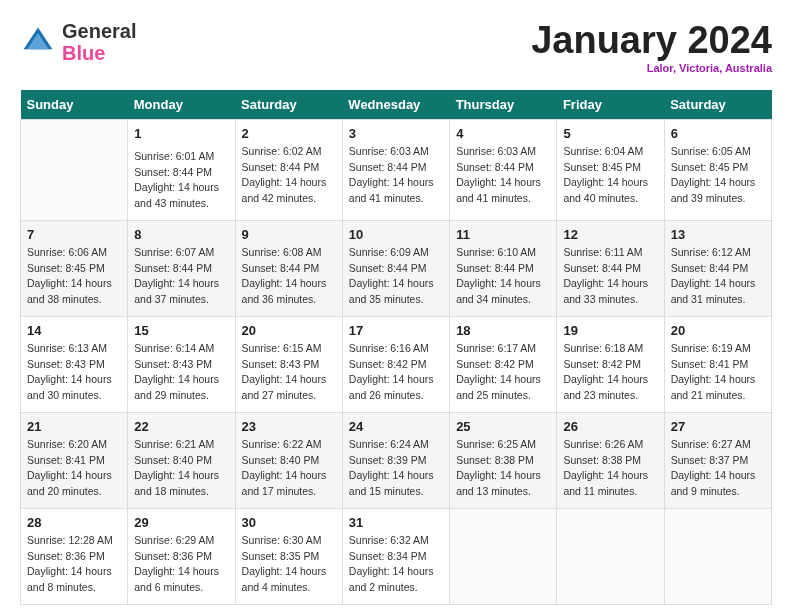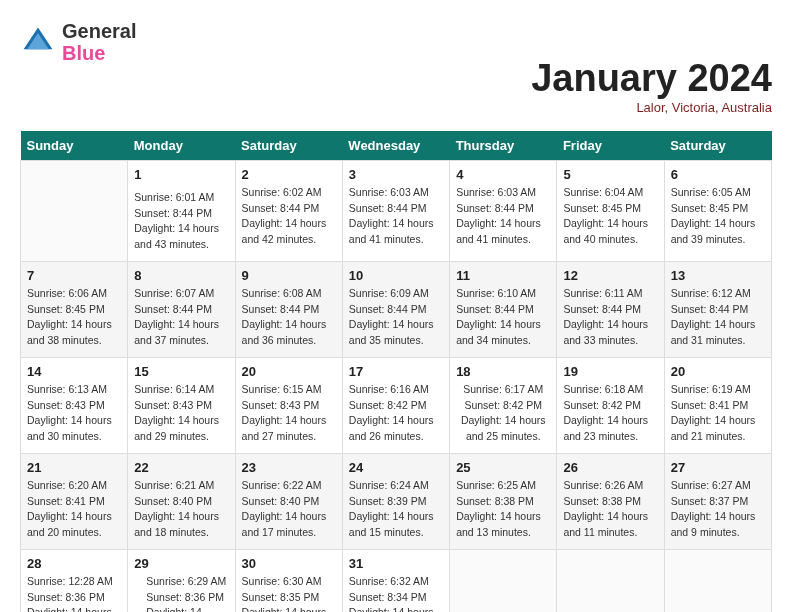--- a/index.html
+++ b/index.html
@@ -27,31 +27,31 @@
       line-height: 1.1;
     }
     .logo-general { color: #333; margin-top: 12px; }
     .logo-blue { color: #ec4899; }
     .logo-icon {
       width: 36px;
       height: 36px;
     }
     .title-area {
       text-align: right;
-      margin-top: 38px;
     }
     .month-title {
       font-size: 38px;
       font-weight: bold;
       color: #222;
       line-height: 1.1;
     }
     .location {
-      font-size: 13px;
-      color: #7f1d1d;
+      font-size: 11px;
+      color: #a21caf;
+      font-weight: bold;
     }
     table {
       width: 100%;
       border-collapse: collapse;
       font-size: 11px;
     }
     th {
       background-color: #0f766e;
       color: #fff;
       padding: 7px 6px;
@@ -239,21 +239,21 @@
         </td>
         <td>
           <div class="day-num">17</div>
           <div class="day-info" style="white-space: pre-line;">Sunrise: 6:16 AM
 Sunset: 8:42 PM
 Daylight: 14 hours
 and 26 minutes.</div>
         </td>
         <td>
           <div class="day-num">18</div>
-          <div class="day-info" style="white-space: pre-line; text-align: center;">Sunrise: 6:17 AM
+          <div class="day-info" style="white-space: pre-line;">Sunrise: 6:17 AM
 Sunset: 8:42 PM
 Daylight: 14 hours
 and 25 minutes.</div>
         </td>
         <td>
           <div class="day-num">19</div>
           <div class="day-info" style="white-space: pre-line;">Sunrise: 6:18 AM
 Sunset: 8:42 PM
 Daylight: 14 hours
 and 23 minutes.</div>
@@ -320,21 +320,21 @@
       <tr>
         <td>
           <div class="day-num">28</div>
           <div class="day-info" style="white-space: pre-line;">Sunrise: 12:28 AM
 Sunset: 8:36 PM
 Daylight: 14 hours
 and 8 minutes.</div>
         </td>
         <td>
           <div class="day-num">29</div>
-          <div class="day-info" style="white-space: pre-line; margin-left: 12px;">Sunrise: 6:29 AM
+          <div class="day-info" style="white-space: pre-line;">Sunrise: 6:29 AM
 Sunset: 8:36 PM
 Daylight: 14 hours
 and 6 minutes.</div>
         </td>
         <td>
           <div class="day-num">30</div>
           <div class="day-info" style="white-space: pre-line;">Sunrise: 6:30 AM
 Sunset: 8:35 PM
 Daylight: 14 hours
 and 4 minutes.</div>

